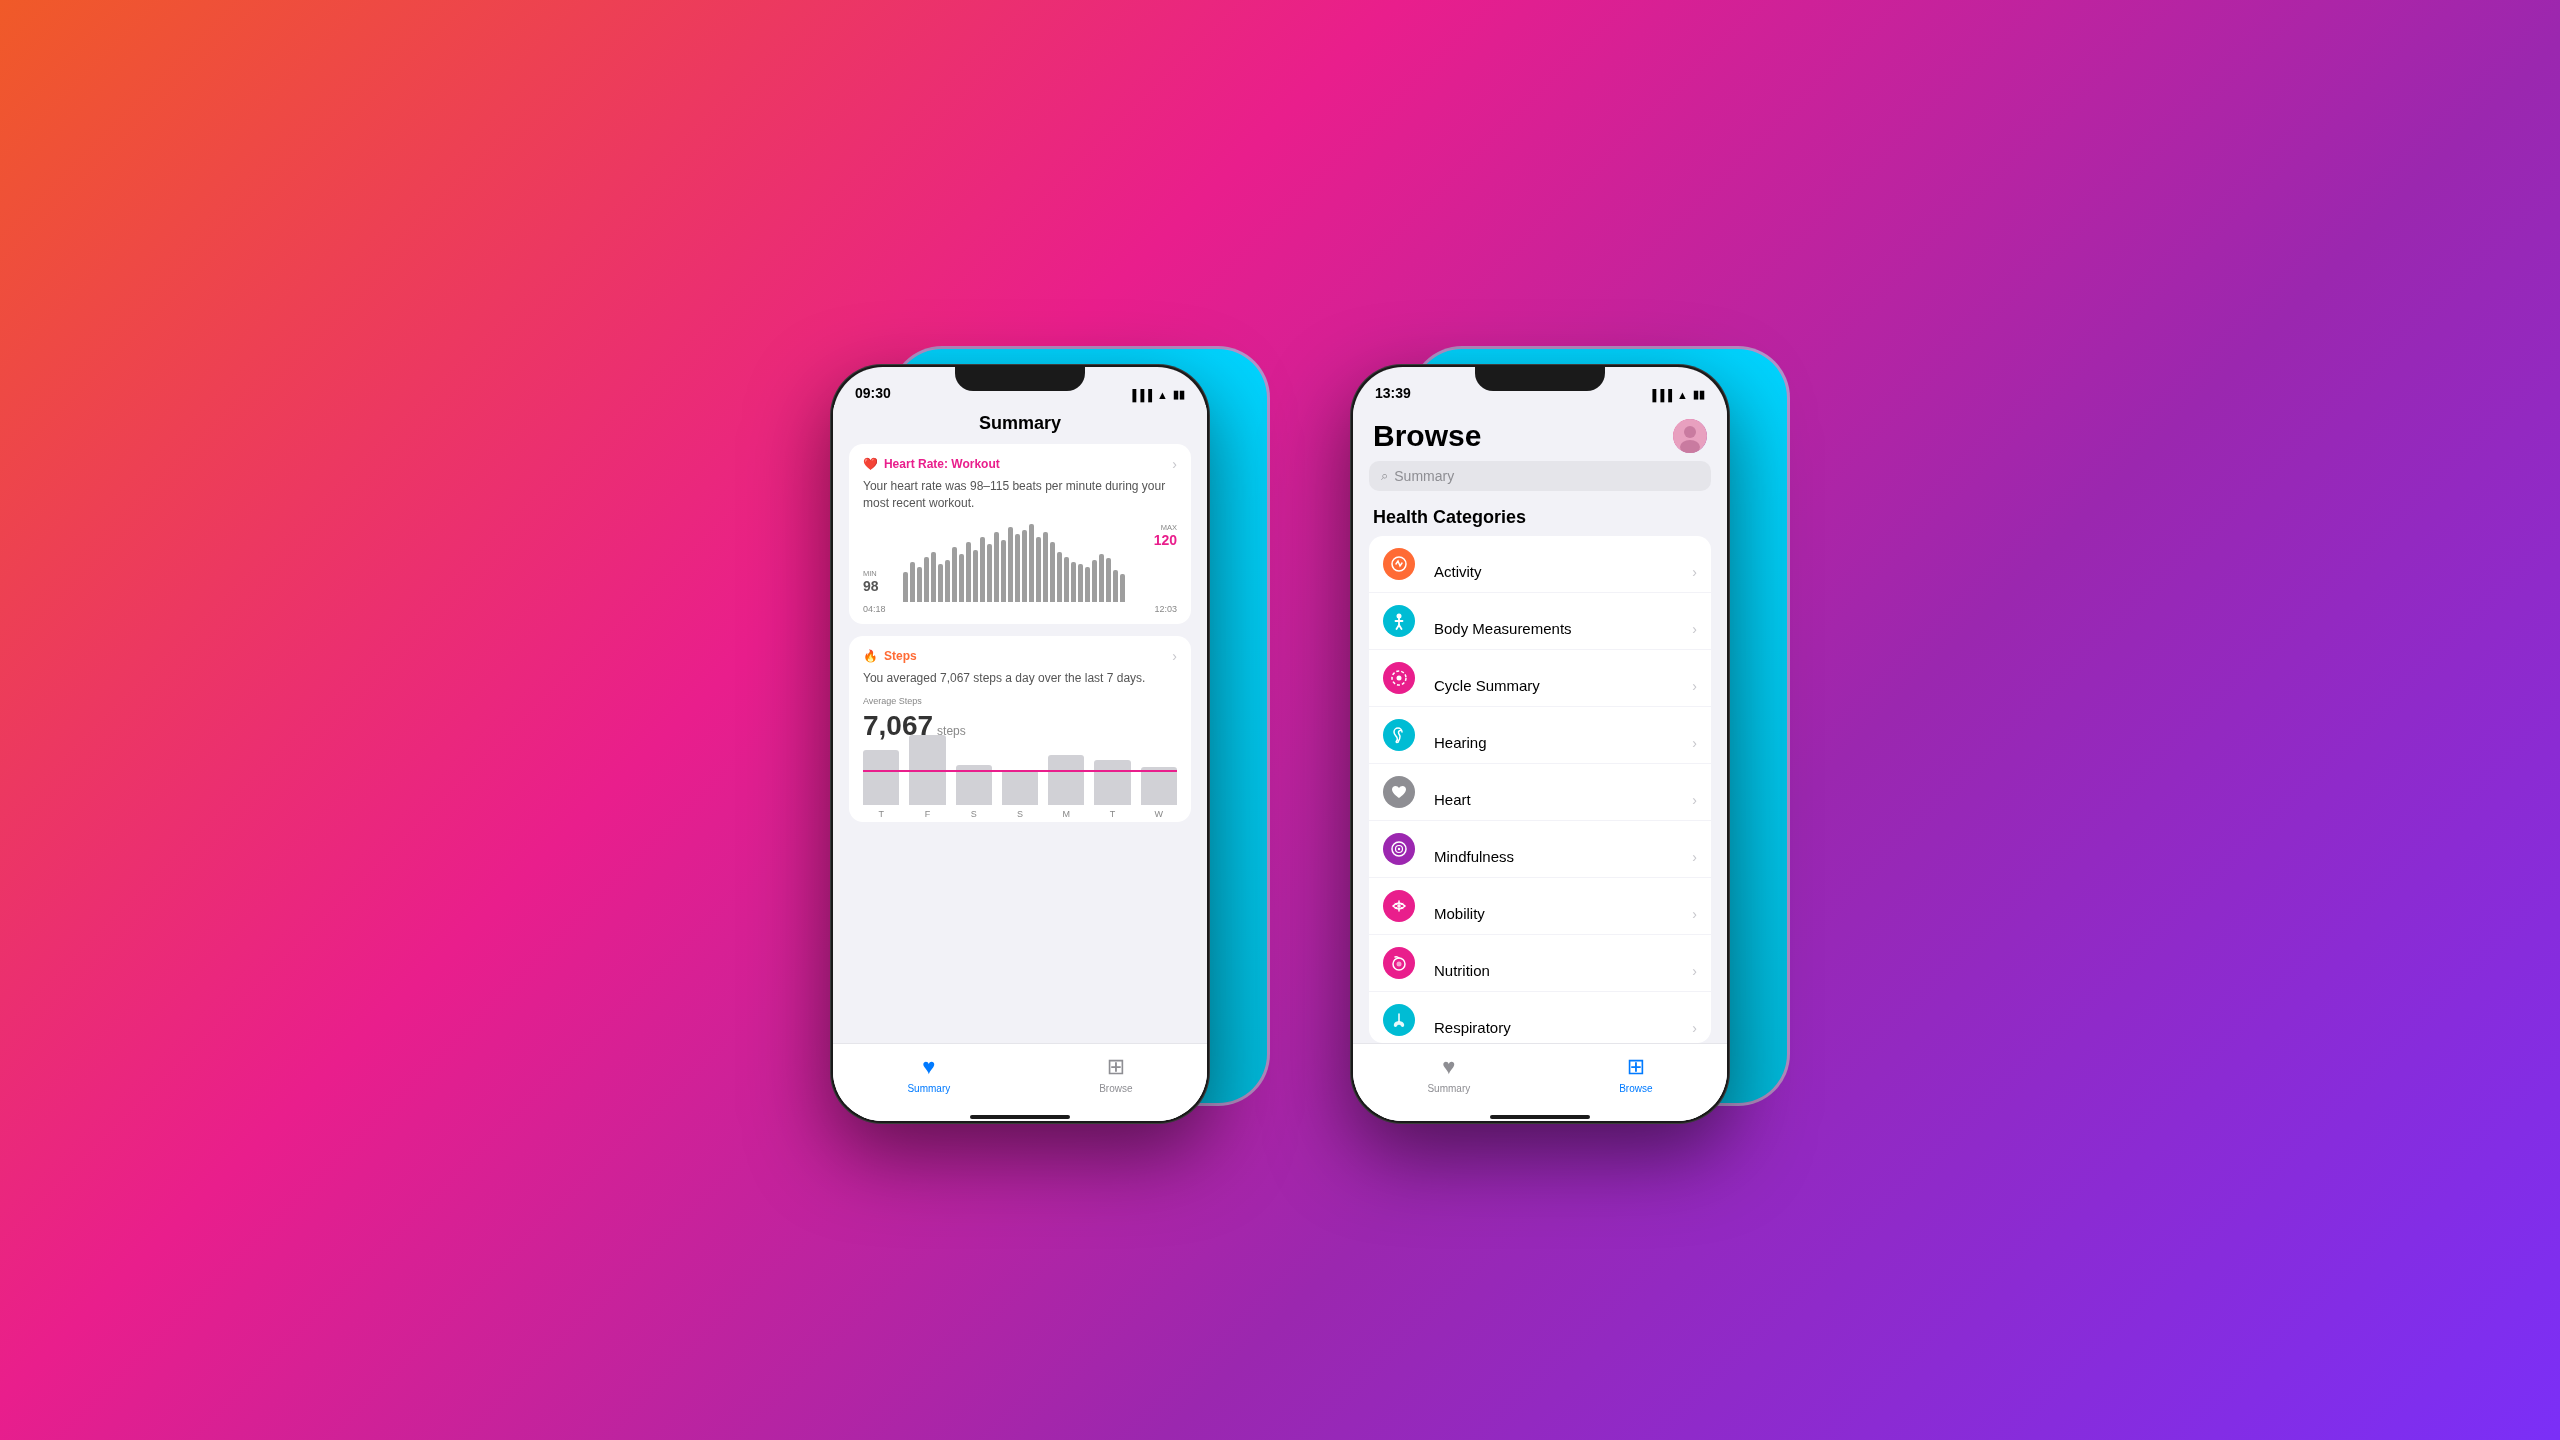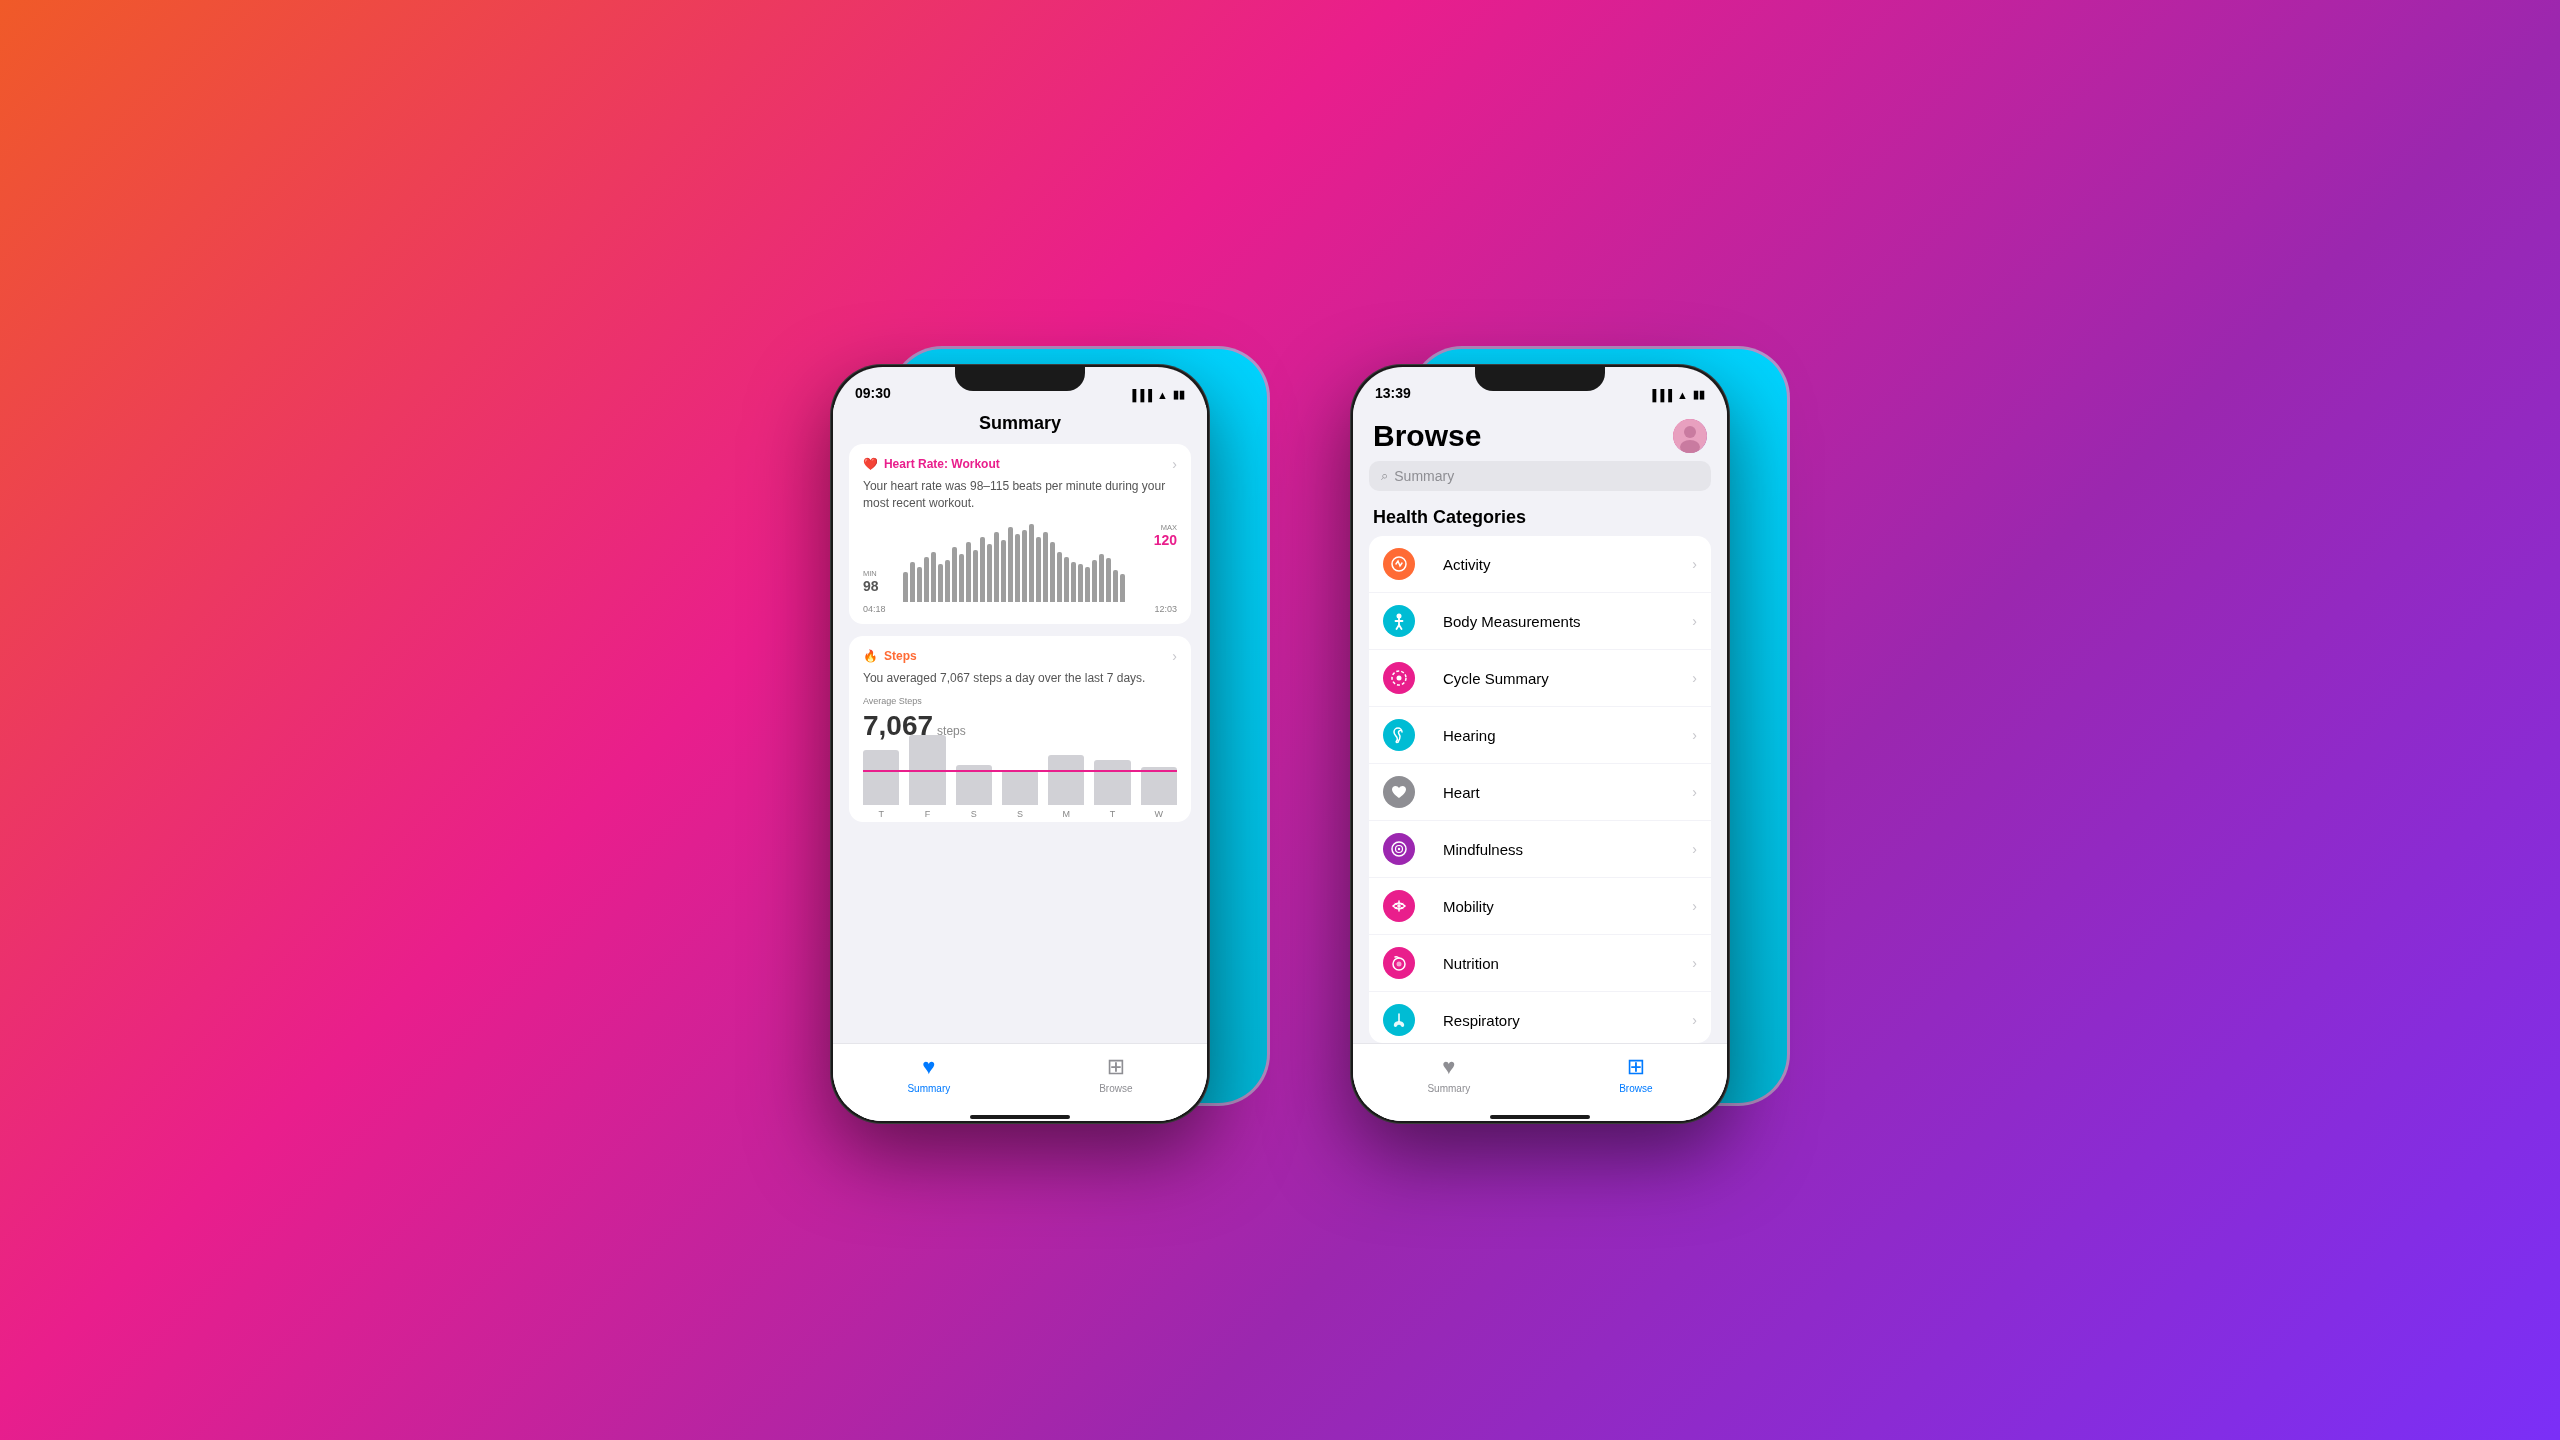--- a/index.html
+++ b/index.html
@@ -358,24 +358,24 @@
     .categories-list {
       flex: 1;
       overflow: hidden;
       background: #fff;
       border-radius: 14px;
       margin: 0 16px;
     }
 
     .category-item {
       display: flex;
-      align-items: center;
+      align-items: flex-end;
       padding: 12px 14px;
       border-bottom: 1px solid #f2f2f7;
-      gap: 28px;
+      gap: 19px;
     }
     .category-item:last-child { border-bottom: none; }
 
     .cat-icon {
       width: 32px;
       height: 32px;
       border-radius: 50%;
       display: flex;
       align-items: center;
       justify-content: center;

